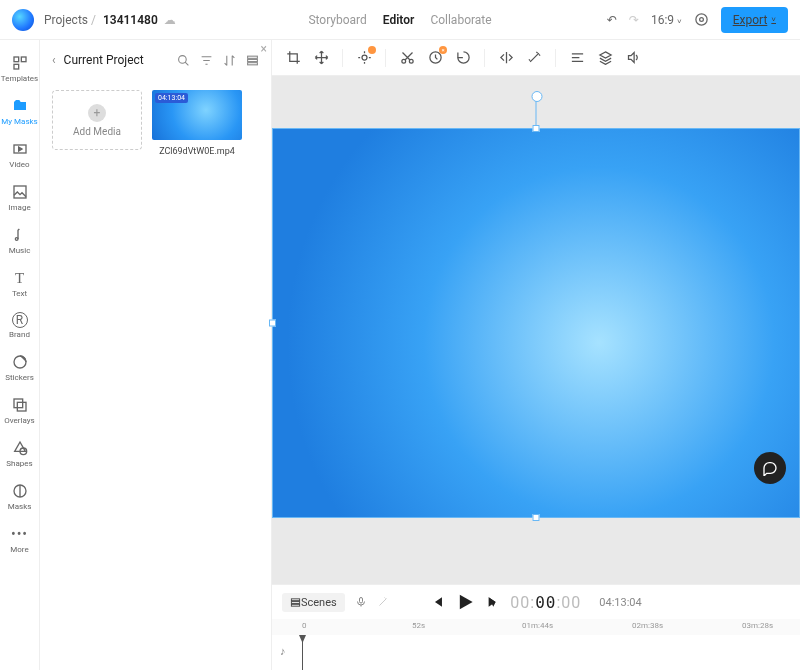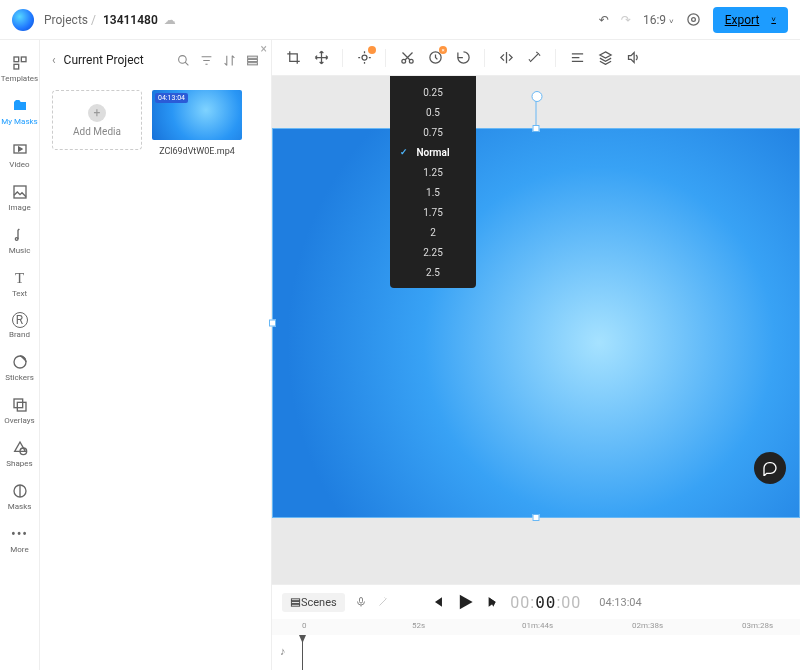--- a/index.html
+++ b/index.html
@@ -5,21 +5,21 @@
 * { box-sizing: border-box; margin: 0; padding: 0; font-family: -apple-system, BlinkMacSystemFont, "Segoe UI", Roboto, sans-serif; }
 html, body { width: 800px; height: 670px; overflow: hidden; background: #fff; }
 .topbar { height: 40px; display: flex; align-items: center; padding: 0 12px; border-bottom: 1px solid #eee; }
 .logo { width: 22px; height: 22px; border-radius: 50%; background: radial-gradient(circle at 35% 35%, #56d6ff, #1f77ff 60%, #0a49c9); margin-right: 10px; }
 .crumb { font-size: 12px; color: #666; }
 .crumb b { color: #222; font-weight: 600; margin-left: 4px; }
 .cloud { margin-left: 6px; color: #bbb; font-size: 12px; }
 .topcenter { position: absolute; left: 50%; transform: translateX(-50%); display: flex; gap: 16px; font-size: 12px; color: #999; }
 .topcenter .active { color: #222; font-weight: 600; }
 .topright { margin-left: auto; display: flex; align-items: center; gap: 12px; font-size: 12px; color: #666; }
-.export-btn { background: #1d9cff; color: #000000; border: none; border-radius: 4px; padding: 6px 12px; font-size: 12px; display: flex; align-items: center; gap: 12px; text-decoration: underline; }
+.export-btn { background: #1d9cff; color: #404040; border: none; border-radius: 4px; padding: 6px 12px; font-size: 12px; display: flex; align-items: center; gap: 4px; text-decoration: underline; }
 .main { display: flex; height: 630px; }
 .rail { width: 40px; background: #fff; border-right: 1px solid #eee; display: flex; flex-direction: column; align-items: center; padding-top: 8px; gap: 2px; }
 .rail-item { width: 56px; display: flex; flex-direction: column; align-items: center; gap: 2px; padding: 6px 0; font-size: 8px; color: #666; cursor: pointer; }
 .rail-item.active { color: #1d9cff; }
 .rail-icon { width: 18px; height: 18px; display: flex; align-items: center; justify-content: center; }
 .sidepanel { width: 232px; border-right: 1px solid #eee; display: flex; flex-direction: column; position: relative; }
 .close-x { position: absolute; top: 2px; right: 4px; font-size: 12px; color: #aaa; cursor: pointer; }
 .preview-row { height: 34px; display: flex; align-items: center; padding: 0 12px; font-size: 11px; color: #666; border-bottom: 1px solid #eee; }
 .toggle { margin-left: auto; width: 26px; height: 14px; border-radius: 7px; background: #ddd; position: relative; }
 .toggle::after { content: ""; position: absolute; width: 12px; height: 12px; border-radius: 50%; background: #fff; top: 1px; left: 1px; box-shadow: 0 0 2px rgba(0,0,0,0.3); }
@@ -76,20 +76,25 @@
 <body>
 
 <div class="topbar">
   <div class="logo"></div>
   <div class="crumb">
     <span>Projects</span>
     <span style="color:#bbb"> / </span>
     <b>13411480</b>
   </div>
   <span class="cloud">☁</span>
+  <div class="topcenter">
+    <span>Storyboard</span>
+    <span class="active">Editor</span>
+    <span>Collaborate</span>
+  </div>
   <div class="topright">
     <span>↶</span>
     <span style="color:#ccc">↷</span>
     <span><span>16:9</span> <span style="font-size:8px">˅</span></span>
     <span>
       <svg width="15" height="15" viewBox="0 0 24 24" fill="none" stroke="#666" stroke-width="2">
           <circle cx="12" cy="12" r="9"></circle>
           <circle cx="12" cy="12" r="3"></circle>
         </svg>
     </span>
@@ -313,32 +318,20 @@
           </svg>
         </div>
     </div>
 
     <div class="canvas-area">
       <div class="canvas">
         <div class="rotate-handle"></div>
         <div class="handle tc"></div>
         <div class="handle bc"></div>
         <div class="handle ml"></div>
-      </div>
-      <div class="dropdown">
-        <div class="dd-item">0.25</div>
-        <div class="dd-item">0.5</div>
-        <div class="dd-item">0.75</div>
-        <div class="dd-item sel">Normal</div>
-        <div class="dd-item">1.25</div>
-        <div class="dd-item">1.5</div>
-        <div class="dd-item">1.75</div>
-        <div class="dd-item">2</div>
-        <div class="dd-item">2.25</div>
-        <div class="dd-item">2.5</div>
       </div>
       <div class="chat-fab">
         <svg width="16" height="16" viewBox="0 0 24 24" fill="none" stroke="#fff" stroke-width="2">
             <path d="M21 12a8 8 0 01-8 8H7l-4 4V12a8 8 0 018-8h2a8 8 0 018 8z"></path>
           </svg>
       </div>
     </div>
 
     <div class="timeline">
       <div class="tl-controls" style="position:relative">

